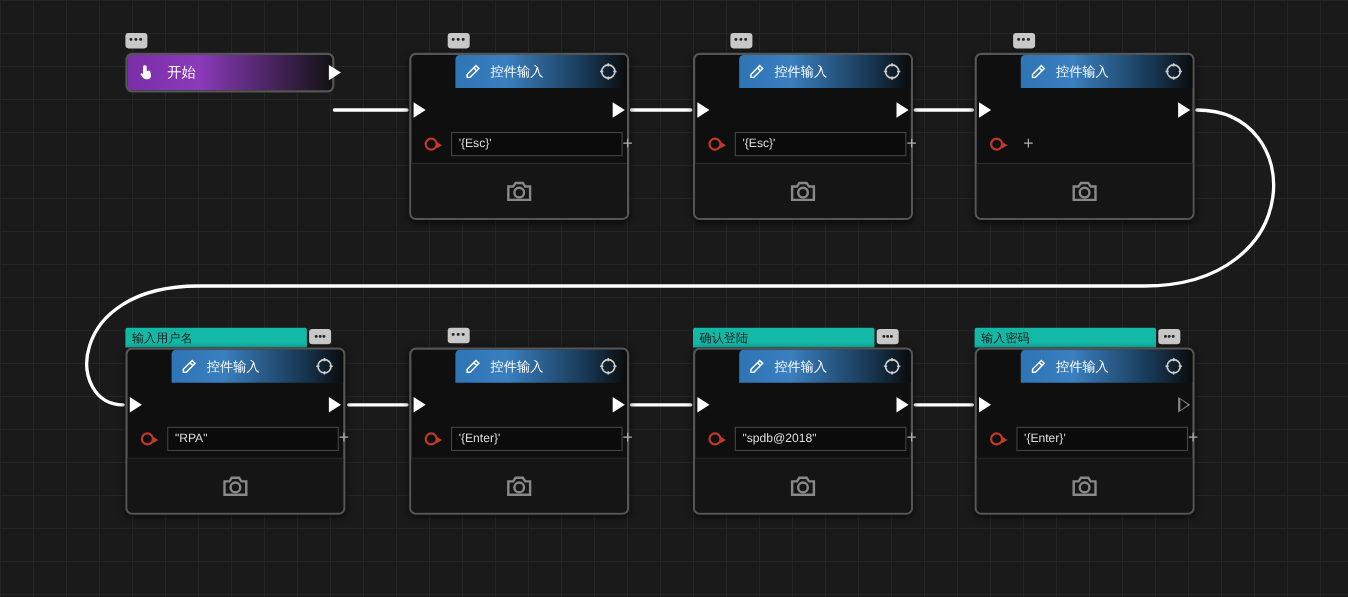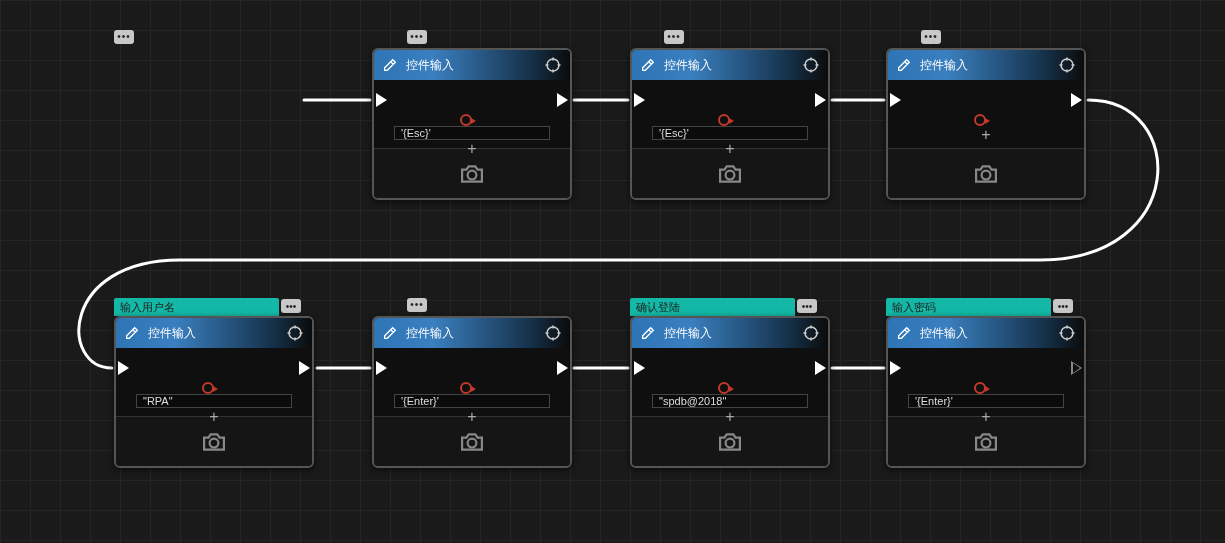--- a/index.html
+++ b/index.html
@@ -41,20 +41,21 @@
   display:flex; align-items:center; padding:0 10px;
 }
 .start-node .ico { width:16px; height:16px; margin-right:10px; }
 .start-node span { color:#fff; font-size:13px; }
 
 .ctrl-node { width:200px; }
 .ctrl-header {
   height:30px; display:flex; align-items:center; padding:0 8px;
   background:linear-gradient(90deg,#2e75b6 0%,#3a7fbf 30%,#15314a 80%,#0b0b0b 100%);
   border-radius:4px 4px 0 0;
+  margin-left:40px;
 }
 .ctrl-header .edit-ico { width:16px; height:16px; margin-right:8px; }
 .ctrl-header .title { color:#fff; font-size:12px; flex:1; }
 .ctrl-header .target-ico { width:18px; height:18px; }
 
 .ctrl-body { padding:6px 6px 0 6px; }
 .flow-row { height:28px; position:relative; }
 .tri-in, .tri-out {
   position:absolute; top:50%; transform:translateY(-50%);
   width:0; height:0; border-top:7px solid transparent;
@@ -63,21 +64,21 @@
 .tri-in { left:-4px; }
 .tri-out { right:-4px; }
 .tri-out.hollow { border-left-color:#888; }
 .tri-out.hollow::after {
   content:""; position:absolute; left:-9px; top:-5px;
   border-top:5px solid transparent; border-bottom:5px solid transparent;
   border-left:7px solid #0f0f0f;
 }
 
 .param-row {
-  height:34px; display:flex; align-items:center; padding:0 6px; position:relative;flex-direction:column;
+  height:34px; display:flex; align-items:center; padding:0 6px; position:relative;
 }
 .pin {
   width:12px; height:12px; border:2px solid #c0392b; border-radius:50%;
   position:relative; margin-right:12px; flex-shrink:0;
 }
 .pin::after {
   content:""; position:absolute; right:-6px; top:2px;
   width:0; height:0; border-top:3px solid transparent;
   border-bottom:3px solid transparent; border-left:5px solid #c0392b;
 }
@@ -106,20 +107,27 @@
     <path d="M1088 100 C 1188 100, 1188 260, 1040 260 L 180 260 C 60 260, 60 368, 112 368"></path>
     <line x1="317" y1="368" x2="370" y2="368"></line>
     <line x1="574" y1="368" x2="628" y2="368"></line>
     <line x1="832" y1="368" x2="884" y2="368"></line>
   </g>
 </svg>
 
 <div class="canvas">
 
   <div class="dots-tag" style="left:114px;top:30px;">•••</div>
+  <div class="start-node" style="position:absolute;left:114px;top:48px;">
+    <svg class="ico" viewBox="0 0 24 24">
+        <path fill="#fff" d="M9 2c1 0 2 1 2 2v6l3-1c1 0 2 1 2 2l1 5c0 3-2 5-5 5h-2c-2 0-3-1-4-2l-3-4c-1-1 0-2 1-2l2 1V4c0-1 1-2 2-2z"></path>
+      </svg>
+    <span>开始</span>
+    <div class="tri-out" style="right:-8px;"></div>
+  </div>
 
   <div class="dots-tag" style="left:407px;top:30px;">•••</div>
   <div class="node ctrl-node" style="left:372px;top:48px;">
     <div class="ctrl-header">
       <svg class="edit-ico" viewBox="0 0 24 24">
           <path fill="none" stroke="#fff" stroke-width="2" d="M4 20h4L20 8l-4-4L4 16v4zM13 7l4 4"></path>
         </svg>
       <span class="title">控件输入</span>
       <svg class="target-ico" viewBox="0 0 24 24">
           <circle cx="12" cy="12" r="8" fill="none" stroke="#ccc" stroke-width="2"></circle>

